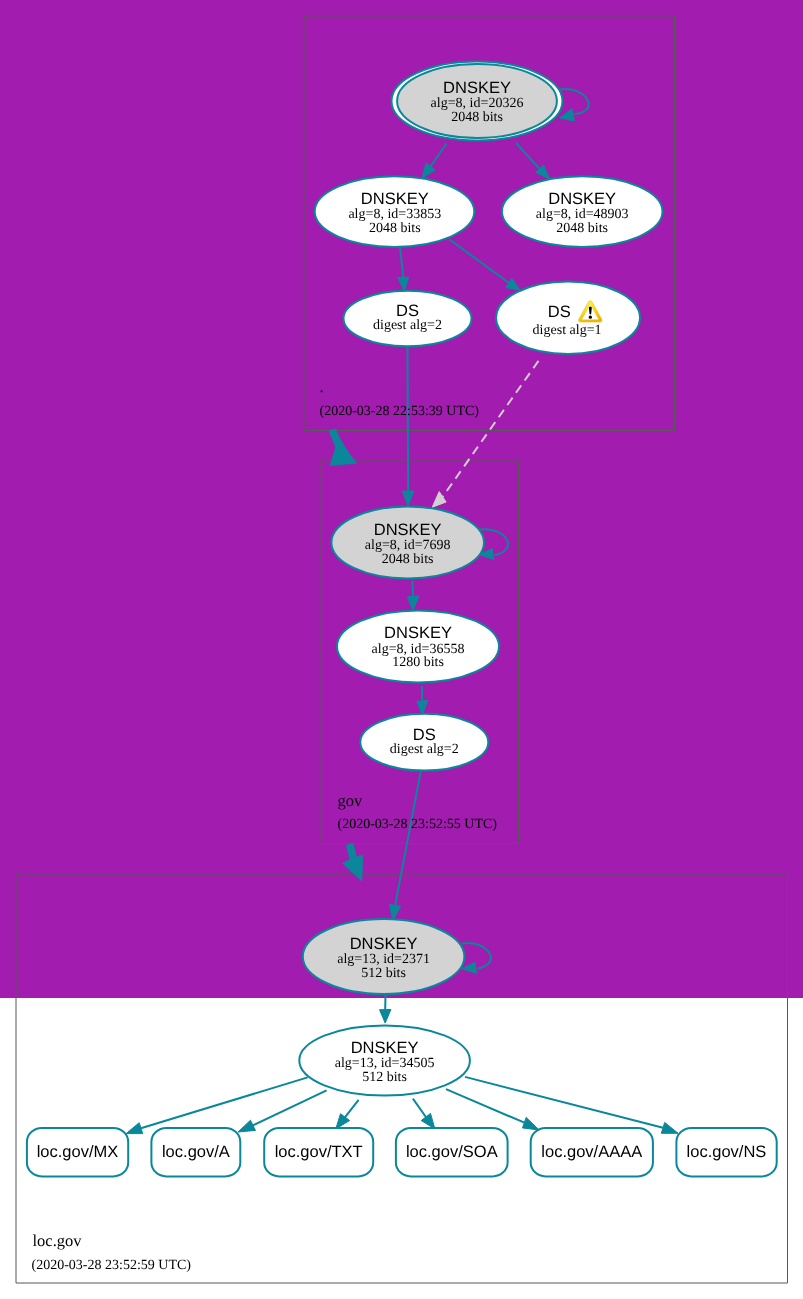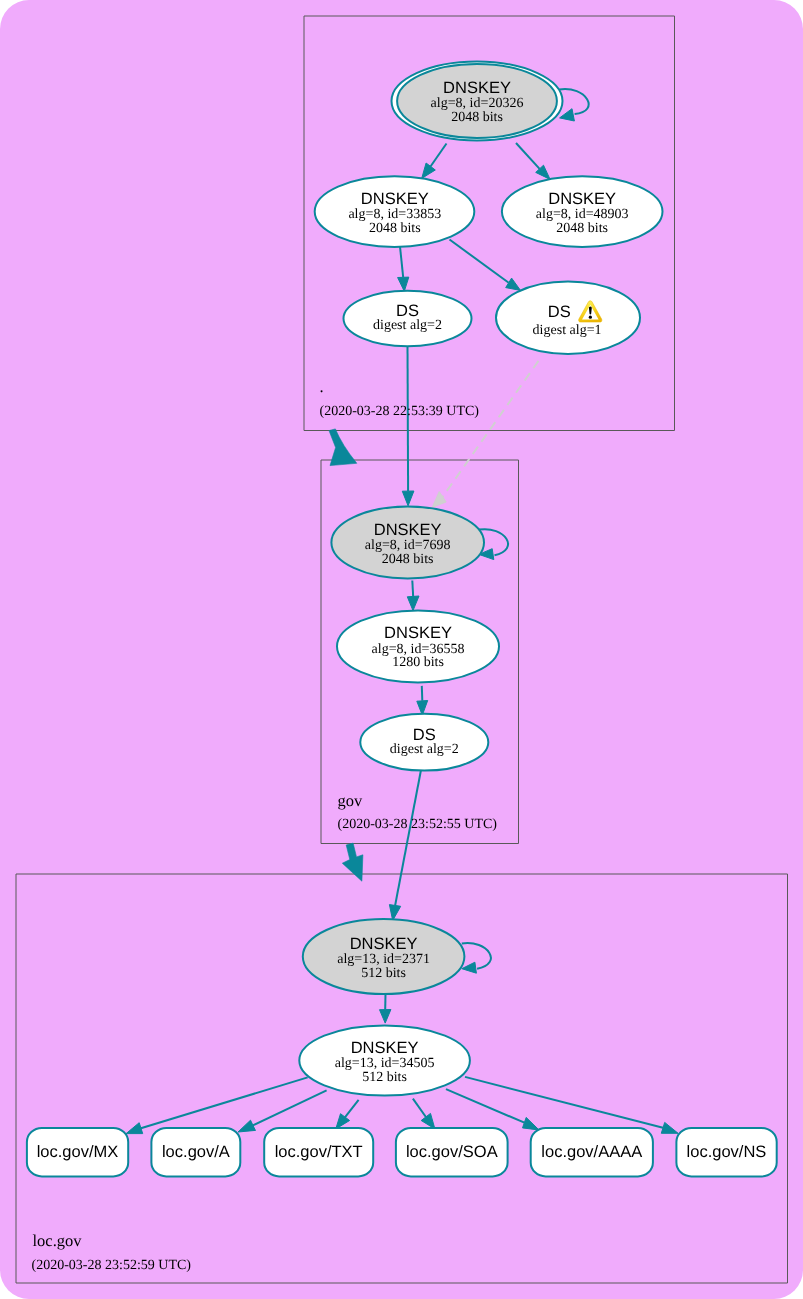--- a/index.html
+++ b/index.html
@@ -1,19 +1,19 @@
 <!DOCTYPE html>
 <html><head>
 <meta charset="utf-8">
 <title>DNSSEC authentication chain</title>
 <style>
   html,body{margin:0;padding:0;background:#ffffff;}
   body{width:803px;height:1299px;overflow:hidden;
        font-family:"Liberation Serif",serif;}
-  #stage{position:relative;width:803px;height:1299px;background:#f0abfc;border-radius:29px;}
+  #stage{position:relative;width:803px;height:998px;background:#a21caf;}
   svg#graph{position:absolute;left:0;top:0;display:block;}
   text{user-select:none;}
   text{ text-rendering:geometricPrecision; }
   #stage{ will-change:transform; transform:translateZ(0); }
   .t-main{font-family:"Liberation Sans",sans-serif;font-size:16.5px;fill:#000;}
   .t-sub{font-family:"Liberation Serif",serif;font-size:14px;fill:#000;}
   .t-rr{font-family:"Liberation Sans",sans-serif;font-size:16.5px;fill:#000;}
   .t-zone{font-family:"Liberation Serif",serif;font-size:16.5px;fill:#000;}
   .t-ts{font-family:"Liberation Serif",serif;font-size:14px;fill:#000;}
 </style>

